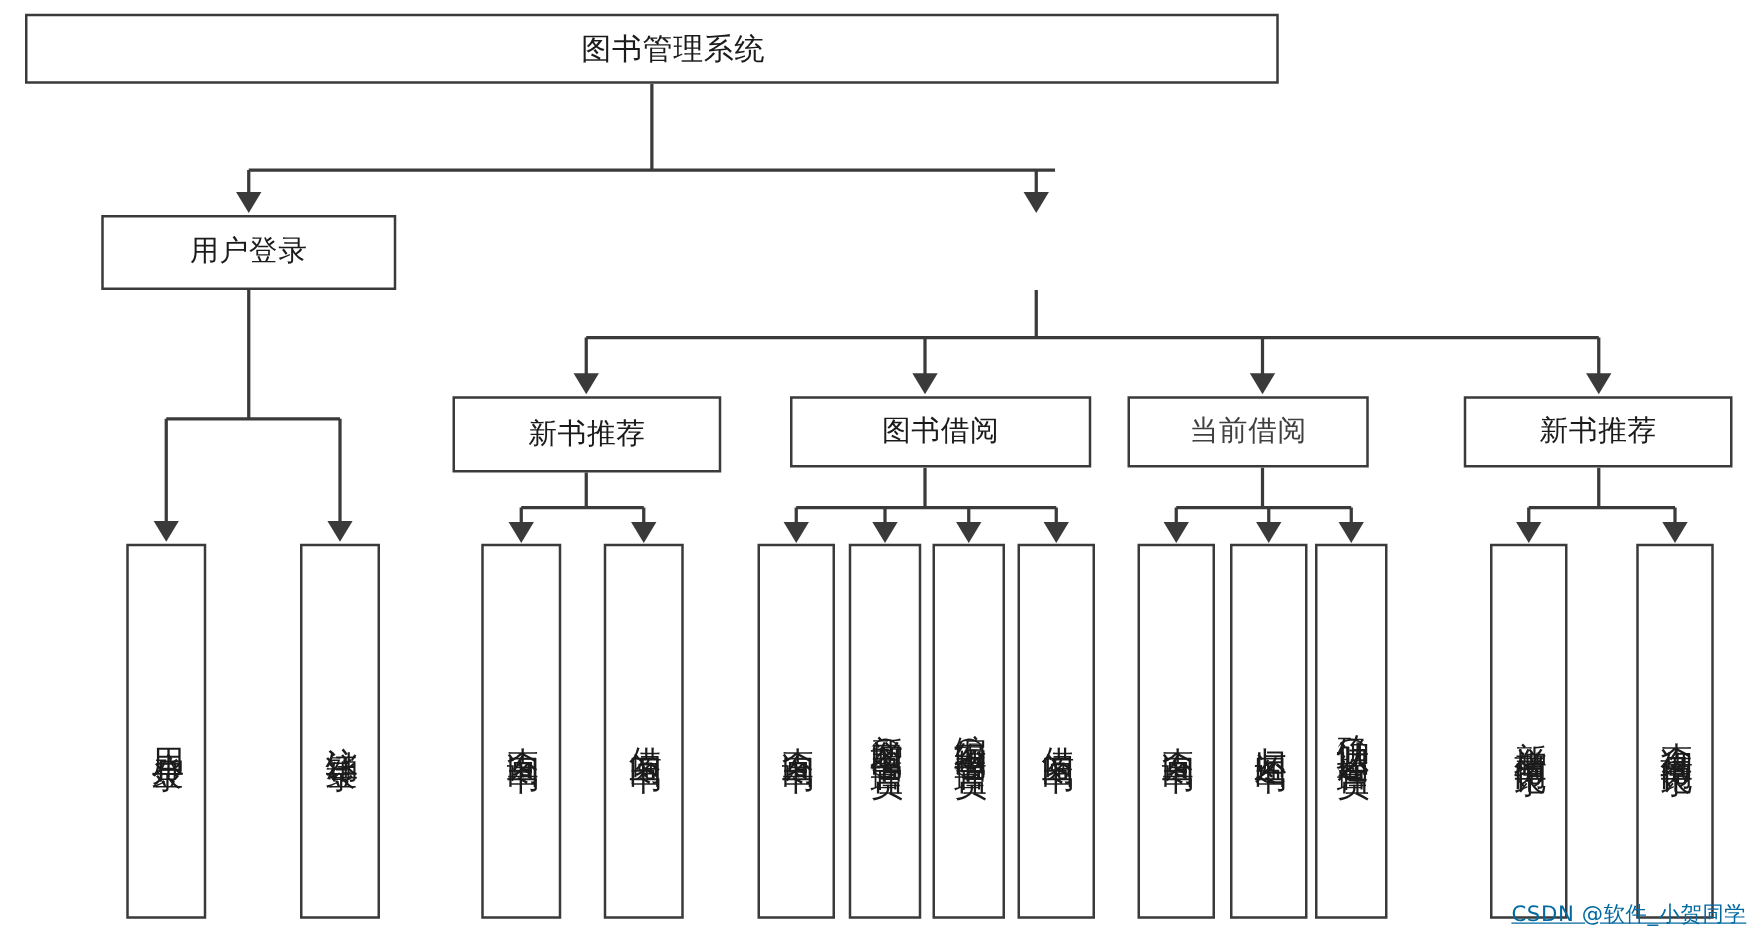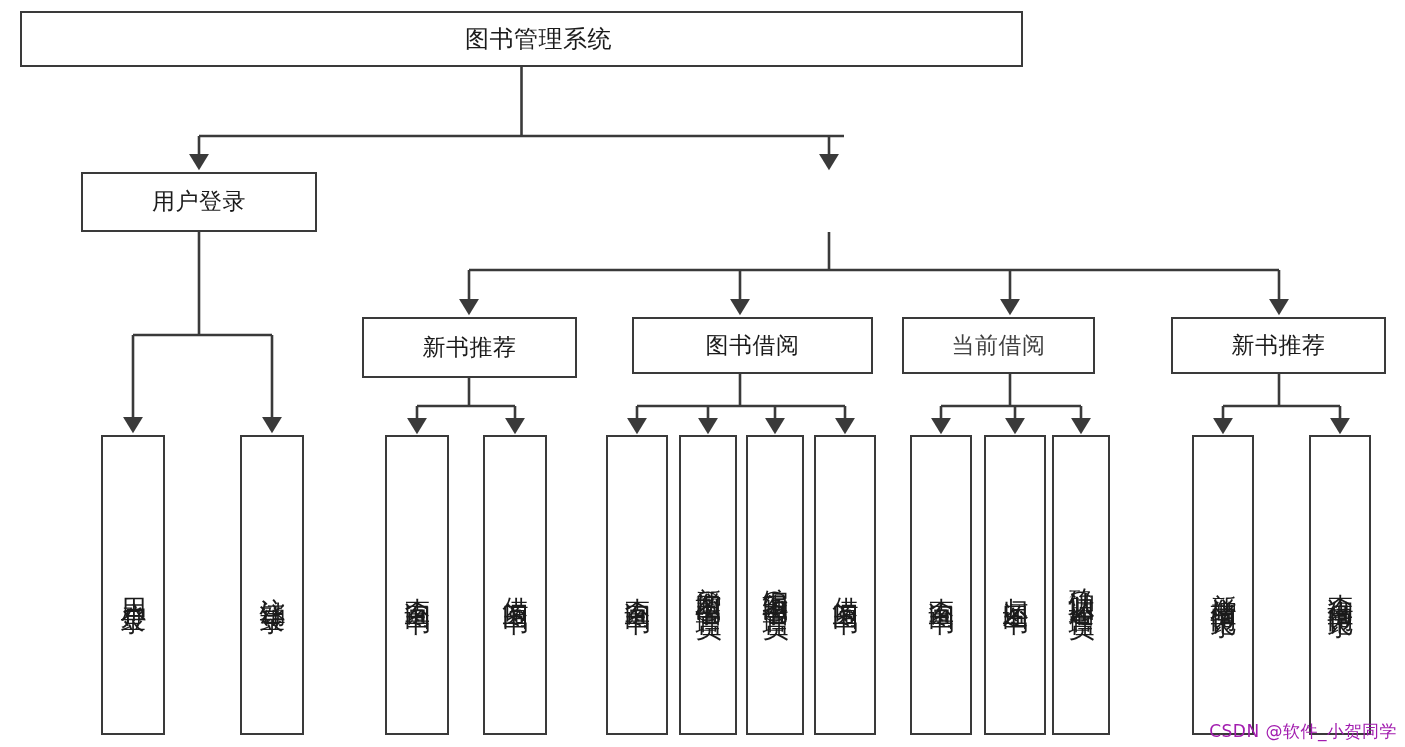--- a/index.html
+++ b/index.html
@@ -136,15 +136,15 @@
   <div class="node node-v" id="n-leaf-4" style="left: 606px; top: 435px; width: 62px; height: 300px; border-color: rgb(58, 58, 58); background: rgb(255, 255, 255); color: rgb(27, 27, 27);">查询图书</div>
   <div class="node node-v" id="n-leaf-5" style="left: 679px; top: 435px; width: 58px; height: 300px; border-color: rgb(58, 58, 58); background: rgb(255, 255, 255); color: rgb(27, 27, 27);">新增图书（管理员）</div>
   <div class="node node-v" id="n-leaf-6" style="left: 746px; top: 435px; width: 58px; height: 300px; border-color: rgb(58, 58, 58); background: rgb(255, 255, 255); color: rgb(27, 27, 27);">编辑图书（管理员）</div>
   <div class="node node-v" id="n-leaf-7" style="left: 814px; top: 435px; width: 62px; height: 300px; border-color: rgb(58, 58, 58); background: rgb(255, 255, 255); color: rgb(27, 27, 27);">借阅图书</div>
   <div class="node node-v" id="n-leaf-8" style="left: 910px; top: 435px; width: 62px; height: 300px; border-color: rgb(58, 58, 58); background: rgb(255, 255, 255); color: rgb(27, 27, 27);">查询图书</div>
   <div class="node node-v" id="n-leaf-9" style="left: 984px; top: 435px; width: 62px; height: 300px; border-color: rgb(58, 58, 58); background: rgb(255, 255, 255); color: rgb(27, 27, 27);">归还图书</div>
   <div class="node node-v" id="n-leaf-10" style="left: 1052px; top: 435px; width: 58px; height: 300px; border-color: rgb(58, 58, 58); background: rgb(255, 255, 255); color: rgb(27, 27, 27);">确认归还（管理员）</div>
   <div class="node node-v" id="n-leaf-11" style="left: 1192px; top: 435px; width: 62px; height: 300px; border-color: rgb(58, 58, 58); background: rgb(255, 255, 255); color: rgb(27, 27, 27);">新增借阅记录</div>
   <div class="node node-v" id="n-leaf-12" style="left: 1309px; top: 435px; width: 62px; height: 300px; border-color: rgb(58, 58, 58); background: rgb(255, 255, 255); color: rgb(27, 27, 27);">查询借阅记录</div>
 
-  <div class="watermark" style="color: #a21caf;">CSDN @软件_小贺同学</div>
+  <div class="watermark" style="color: #0369a1; text-decoration: underline;">CSDN @软件_小贺同学</div>
 
 </div>
 
 </body></html>

